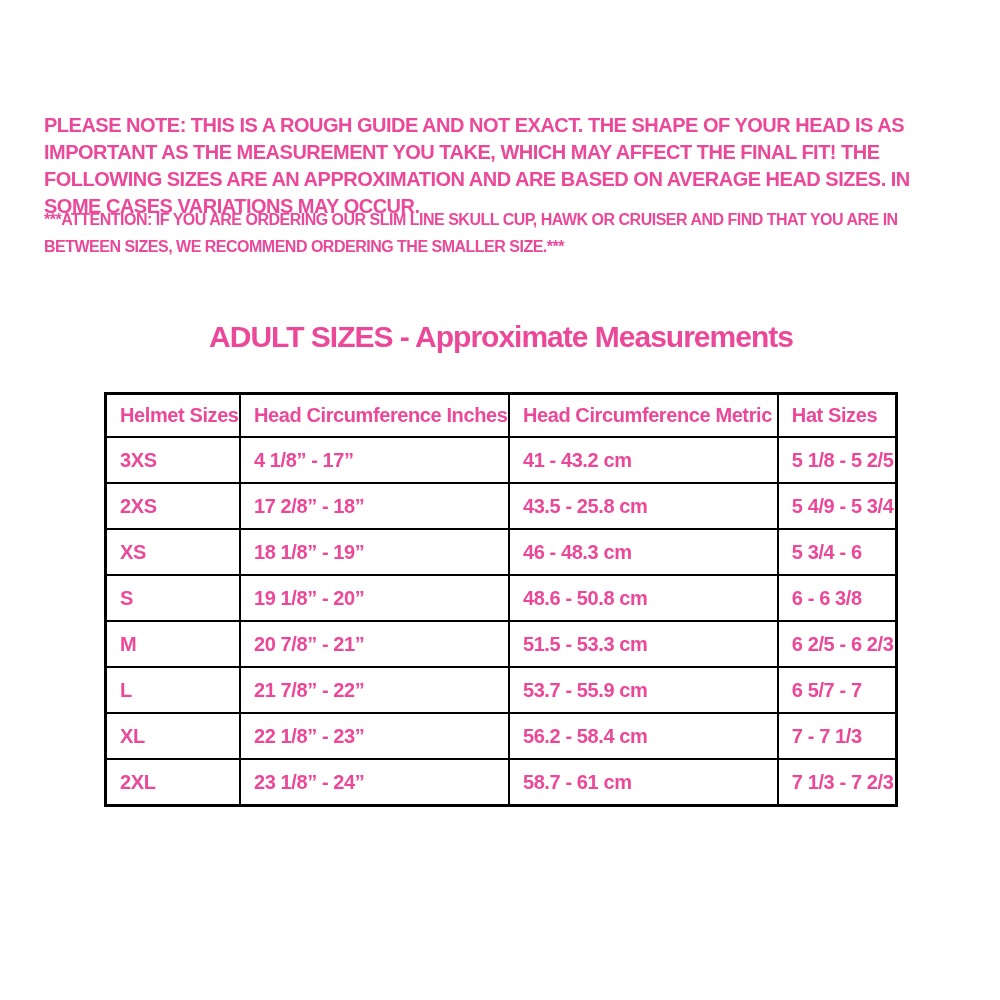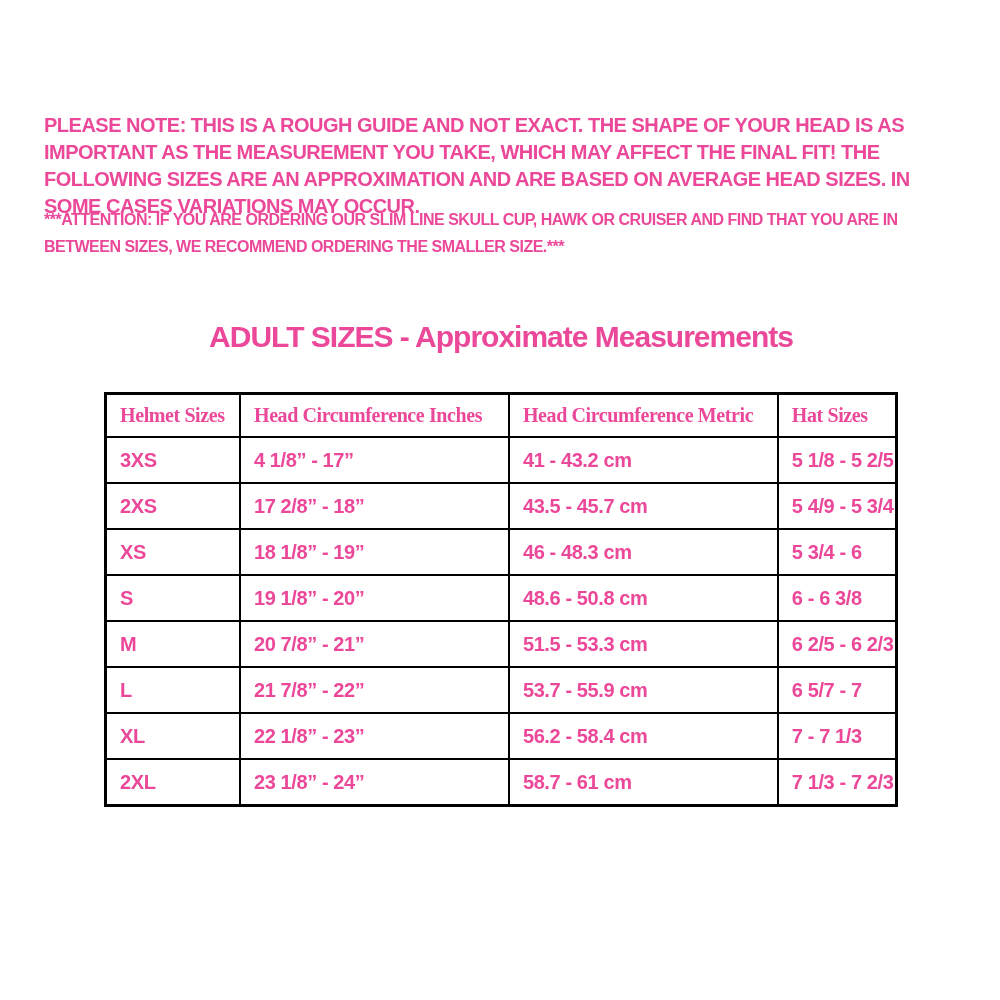--- a/index.html
+++ b/index.html
@@ -50,21 +50,21 @@
     font-size:20px;
     font-weight:700;
     letter-spacing:-0.4px;
     text-align:left;
     vertical-align:middle;
     padding:0 4px 0 13px;
     height:44px;
     overflow:hidden;
     white-space:nowrap;
   }
-  table.size-table thead th { height:41px;font-family:Liberation Serif, serif; }
+  table.size-table thead th { height:41px; }
   td.emph { font-size:23px; letter-spacing:-0.6px; }
 </style>
 </head>
 <body>
 
 <div class="page">
 
   <p class="note">PLEASE NOTE: THIS IS A ROUGH GUIDE AND NOT EXACT. THE SHAPE OF YOUR HEAD IS AS IMPORTANT AS THE MEASUREMENT YOU TAKE, WHICH MAY AFFECT THE FINAL FIT! THE FOLLOWING SIZES ARE AN APPROXIMATION AND ARE BASED ON AVERAGE HEAD SIZES. IN SOME CASES VARIATIONS MAY OCCUR.</p>
 
   <p class="attention">***ATTENTION: IF YOU ARE ORDERING OUR SLIM LINE SKULL CUP, HAWK OR CRUISER AND FIND THAT YOU ARE IN BETWEEN SIZES, WE RECOMMEND ORDERING THE SMALLER SIZE.***</p>
@@ -89,21 +89,21 @@
     <tbody>
       <tr>
         <td>3XS</td>
         <td>4 1/8” - 17”</td>
         <td class="emph">41 - 43.2 cm</td>
         <td>5 1/8 - 5 2/5</td>
       </tr>
       <tr>
         <td>2XS</td>
         <td>17 2/8” - 18”</td>
-        <td>43.5 - 45.7 cm</td>
+        <td>43.5 - 25.8 cm</td>
         <td>5 4/9 - 5 3/4</td>
       </tr>
       <tr>
         <td>XS</td>
         <td>18 1/8” - 19”</td>
         <td>46 - 48.3 cm</td>
         <td>5 3/4 - 6</td>
       </tr>
       <tr>
         <td>S</td>

